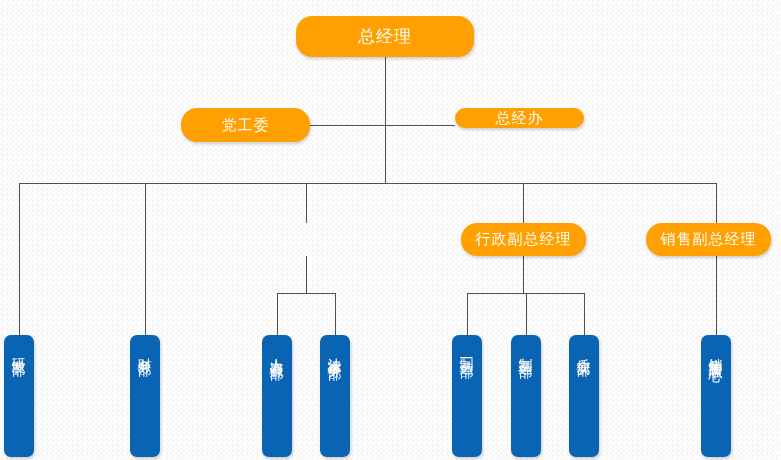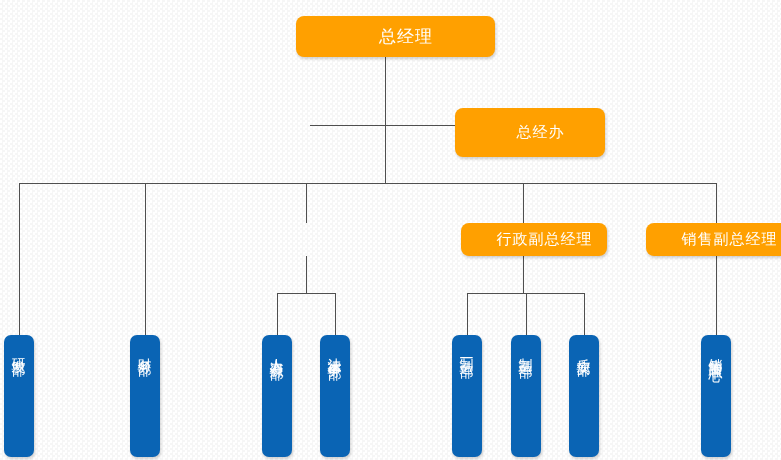--- a/index.html
+++ b/index.html
@@ -11,33 +11,32 @@
     font-family: "DejaVu Sans", "Liberation Sans", sans-serif;
     background-color: #ffffff;
     background-image: conic-gradient(#f6f6f6 25%, #ffffff 25% 50%, #f6f6f6 50% 75%, #ffffff 75%);
     background-size: 5px 5px;
   }
   
   .node {
     position: absolute;
     background: #ffa000;
     color: #ffffff;
-    border-radius: 8px;
+    border-radius: 16px;
     display: flex;
     align-items: center;
     justify-content: center;
     font-size: 15px;
     letter-spacing: 1px;
     box-shadow: 1px 2px 3px rgba(0,0,0,0.18);
     white-space: nowrap;
-    padding-left: 21px;
   }
   #n-gm  { left:296px; top:16px;  width:178px; height:41px; font-size:17px; }
   #n-dgw { left:181px; top:108px; width:129px; height:34px; }
-  #n-zjb { left:455px; top:108px; width:129px; height:49px; }
+  #n-zjb { left:455px; top:108px; width:129px; height:20px; }
   #n-xz  { left:243px; top:223px; width:127px; height:33px; }
   #n-sc  { left:461px; top:223px; width:125px; height:33px; }
   #n-xs  { left:646px; top:223px; width:125px; height:33px; }
   
   .dept {
     position: absolute;
     top: 335px;
     width: 30px;
     height: 122px;
     background: #0a64b4;
@@ -103,20 +102,21 @@
   <div class="line" id="l11"></div>
   <div class="line" id="l12"></div>
   <div class="line" id="l13"></div>
   <div class="line" id="l14"></div>
   <div class="line" id="l15"></div>
   <div class="line" id="l16"></div>
   <div class="line" id="l17"></div>
   <div class="line" id="l18"></div>
 
   <div class="node" id="n-gm">总经理</div>
+  <div class="node" id="n-dgw">党工委</div>
   <div class="node" id="n-zjb">总经办</div>
   <div class="node" id="n-sc">行政副总经理</div>
   <div class="node" id="n-xs">销售副总经理</div>
 
   <div class="dept" id="d-yfb">
       <span>研发部</span>
     </div>
   <div class="dept" id="d-cwb">
       <span>财务部</span>
     </div>

